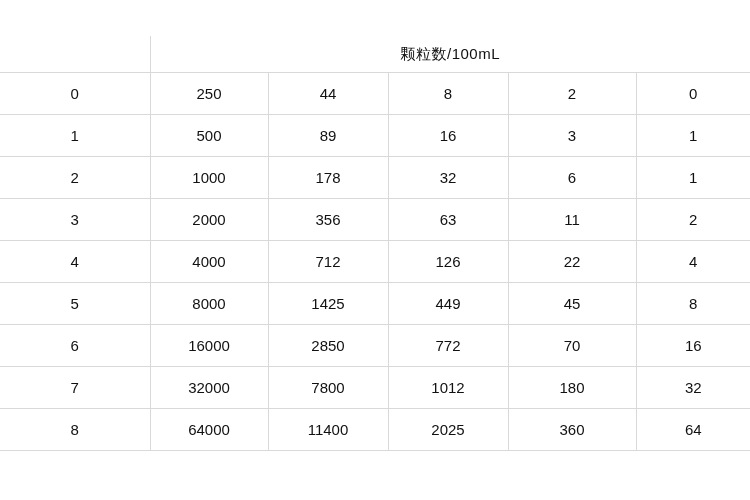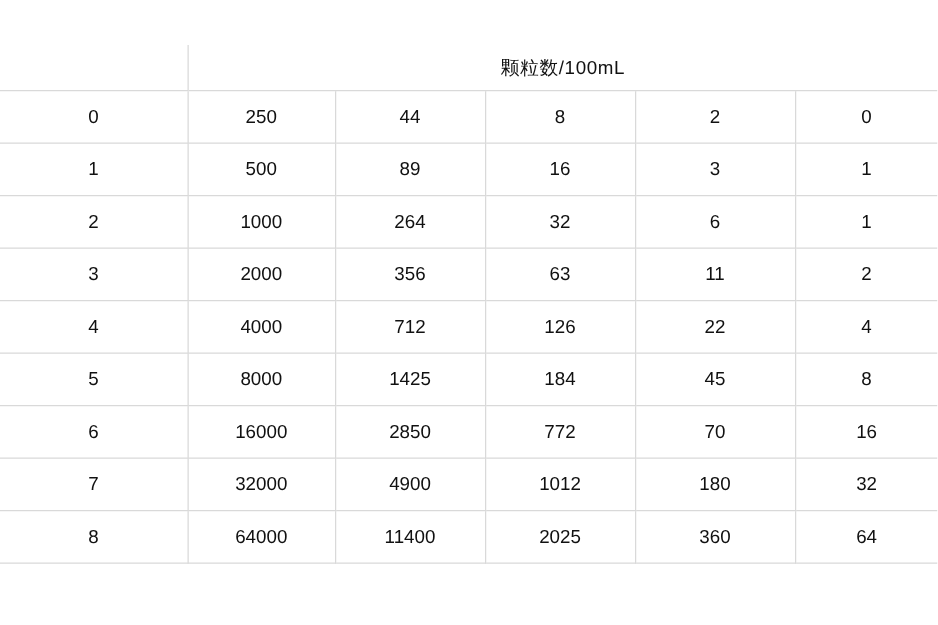--- a/index.html
+++ b/index.html
@@ -109,21 +109,21 @@
         <td>1</td>
         <td>500</td>
         <td>89</td>
         <td>16</td>
         <td>3</td>
         <td>1</td>
       </tr>
       <tr class="row-data">
         <td>2</td>
         <td>1000</td>
-        <td>264</td>
+        <td>178</td>
         <td>32</td>
         <td>6</td>
         <td>1</td>
       </tr>
       <tr class="row-data">
         <td>3</td>
         <td>2000</td>
         <td>356</td>
         <td>63</td>
         <td>11</td>
@@ -134,36 +134,36 @@
         <td>4000</td>
         <td>712</td>
         <td>126</td>
         <td>22</td>
         <td>4</td>
       </tr>
       <tr class="row-data">
         <td>5</td>
         <td>8000</td>
         <td>1425</td>
-        <td>184</td>
+        <td>449</td>
         <td>45</td>
         <td>8</td>
       </tr>
       <tr class="row-data">
         <td>6</td>
         <td>16000</td>
         <td>2850</td>
         <td>772</td>
         <td>70</td>
         <td>16</td>
       </tr>
       <tr class="row-data">
         <td>7</td>
         <td>32000</td>
-        <td>4900</td>
+        <td>7800</td>
         <td>1012</td>
         <td>180</td>
         <td>32</td>
       </tr>
       <tr class="row-data">
         <td>8</td>
         <td>64000</td>
         <td>11400</td>
         <td>2025</td>
         <td>360</td>

